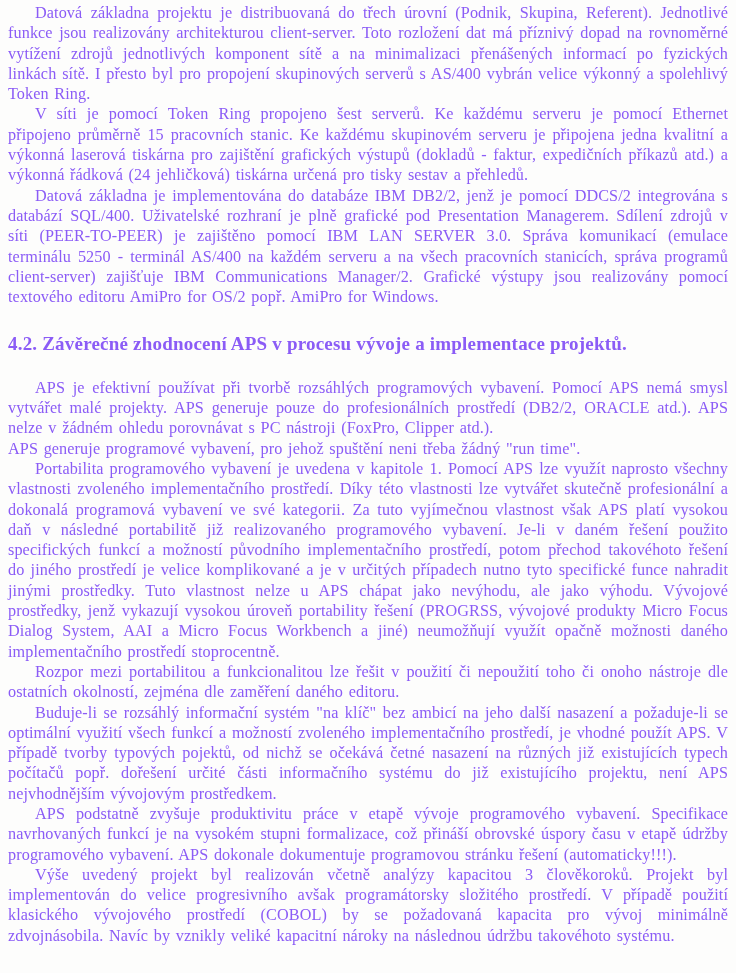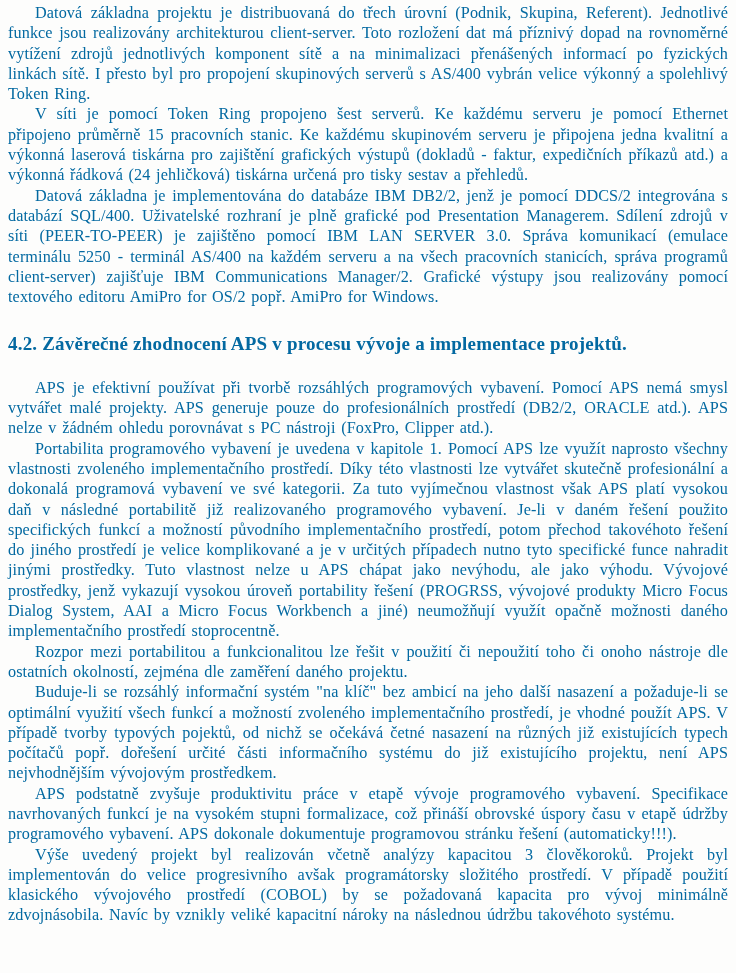--- a/index.html
+++ b/index.html
@@ -5,21 +5,21 @@
   html, body {
     margin: 0;
     padding: 0;
     background: #ffffff;
   }
   .page {
     width: 736px;
     height: 973px;
     box-sizing: border-box;
     background: #fdfdfc;
-    color: #0369a1;
+    color: #8b5cf6;
     font-family: "Liberation Serif", "DejaVu Serif", serif;
     font-size: 16.2px;
     line-height: 20.3px;
     padding: 3px 8px 0 8px;
     overflow: hidden;
     text-align: justify;
     letter-spacing: 0.1px;
   }
   .para {
     margin: 0;
@@ -40,18 +40,19 @@
 </style>
 </head>
 <body>
 
 <div class="page">
   <p class="para">Datová základna projektu je distribuovaná do třech úrovní (Podnik, Skupina, Referent). Jednotlivé funkce jsou realizovány architekturou client-server. Toto rozložení dat má příznivý dopad na rovnoměrné vytížení zdrojů jednotlivých komponent sítě a na minimalizaci přenášených informací po fyzických linkách sítě. I přesto byl pro propojení skupinových serverů s AS/400 vybrán velice výkonný a spolehlivý Token Ring.</p>
   <p class="para">V síti je pomocí Token Ring propojeno šest serverů. Ke každému serveru je pomocí Ethernet připojeno průměrně 15 pracovních stanic. Ke každému skupinovém serveru je připojena jedna kvalitní a výkonná laserová tiskárna pro zajištění grafických výstupů (dokladů - faktur, expedičních příkazů atd.) a výkonná řádková (24 jehličková) tiskárna určená pro tisky sestav a přehledů.</p>
   <p class="para">Datová základna je implementována do databáze IBM DB2/2, jenž je pomocí DDCS/2 integrována s databází SQL/400. Uživatelské rozhraní je plně grafické pod Presentation Managerem. Sdílení zdrojů v síti (PEER-TO-PEER) je zajištěno pomocí IBM LAN SERVER 3.0. Správa komunikací (emulace terminálu 5250 - terminál AS/400 na každém serveru a na všech pracovních stanicích, správa programů client-server) zajišťuje IBM Communications Manager/2. Grafické výstupy jsou realizovány pomocí textového editoru AmiPro for OS/2 popř. AmiPro for Windows.</p>
   <h2 class="heading">4.2. Závěrečné zhodnocení APS v procesu vývoje a implementace projektů.</h2>
   <p class="para">APS je efektivní používat při tvorbě rozsáhlých programových vybavení. Pomocí APS nemá smysl vytvářet malé projekty. APS generuje pouze do profesionálních prostředí (DB2/2, ORACLE atd.). APS nelze v žádném ohledu porovnávat s PC nástroji (FoxPro, Clipper atd.).</p>
+  <p class="para noindent">APS generuje programové vybavení, pro jehož spuštění neni třeba žádný "run time".</p>
   <p class="para">Portabilita programového vybavení je uvedena v kapitole 1. Pomocí APS lze využít naprosto všechny vlastnosti zvoleného implementačního prostředí. Díky této vlastnosti lze vytvářet skutečně profesionální a dokonalá programová vybavení ve své kategorii. Za tuto vyjímečnou vlastnost však APS platí vysokou daň v následné portabilitě již realizovaného programového vybavení. Je-li v daném řešení použito specifických funkcí a možností původního implementačního prostředí, potom přechod takovéhoto řešení do jiného prostředí je velice komplikované a je v určitých případech nutno tyto specifické funce nahradit jinými prostředky. Tuto vlastnost nelze u APS chápat jako nevýhodu, ale jako výhodu. Vývojové prostředky, jenž vykazují vysokou úroveň portability řešení (PROGRSS, vývojové produkty Micro Focus Dialog System, AAI a Micro Focus Workbench a jiné) neumožňují využít opačně možnosti daného implementačního prostředí stoprocentně.</p>
-  <p class="para">Rozpor mezi portabilitou a funkcionalitou lze řešit v použití či nepoužití toho či onoho nástroje dle ostatních okolností, zejména dle zaměření daného projektu.</p>
+  <p class="para">Rozpor mezi portabilitou a funkcionalitou lze řešit v použití či nepoužití toho či onoho nástroje dle ostatních okolností, zejména dle zaměření daného editoru.</p>
   <p class="para">Buduje-li se rozsáhlý informační systém "na klíč" bez ambicí na jeho další nasazení a požaduje-li se optimální využití všech funkcí a možností zvoleného implementačního prostředí, je vhodné použít APS. V případě tvorby typových pojektů, od nichž se očekává četné nasazení na různých již existujících typech počítačů popř. dořešení určité části informačního systému do již existujícího projektu, není APS nejvhodnějším vývojovým prostředkem.</p>
   <p class="para">APS podstatně zvyšuje produktivitu práce v etapě vývoje programového vybavení. Specifikace navrhovaných funkcí je na vysokém stupni formalizace, což přináší obrovské úspory času v etapě údržby programového vybavení. APS dokonale dokumentuje programovou stránku řešení (automaticky!!!).</p>
   <p class="para">Výše uvedený projekt byl realizován včetně analýzy kapacitou 3 člověkoroků. Projekt byl implementován do velice progresivního avšak programátorsky složitého prostředí. V případě použití klasického vývojového prostředí (COBOL) by se požadovaná kapacita pro vývoj minimálně zdvojnásobila. Navíc by vznikly veliké kapacitní nároky na následnou údržbu takovéhoto systému.</p>
 </div>
 
 </body></html>

